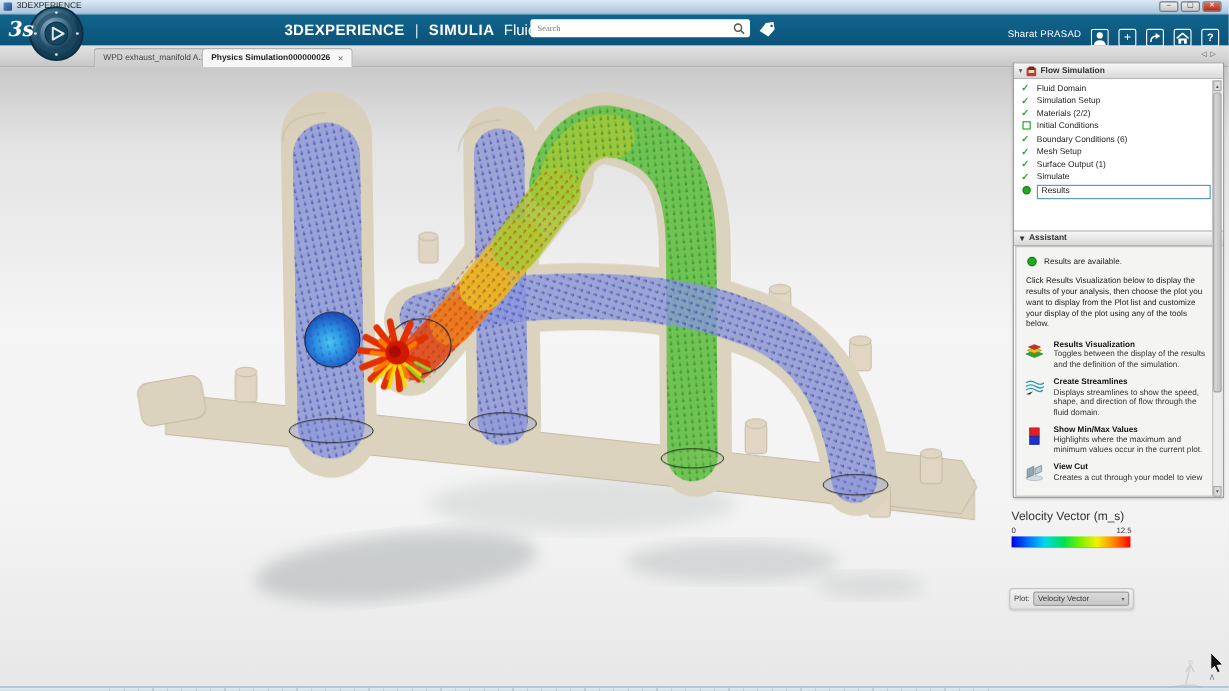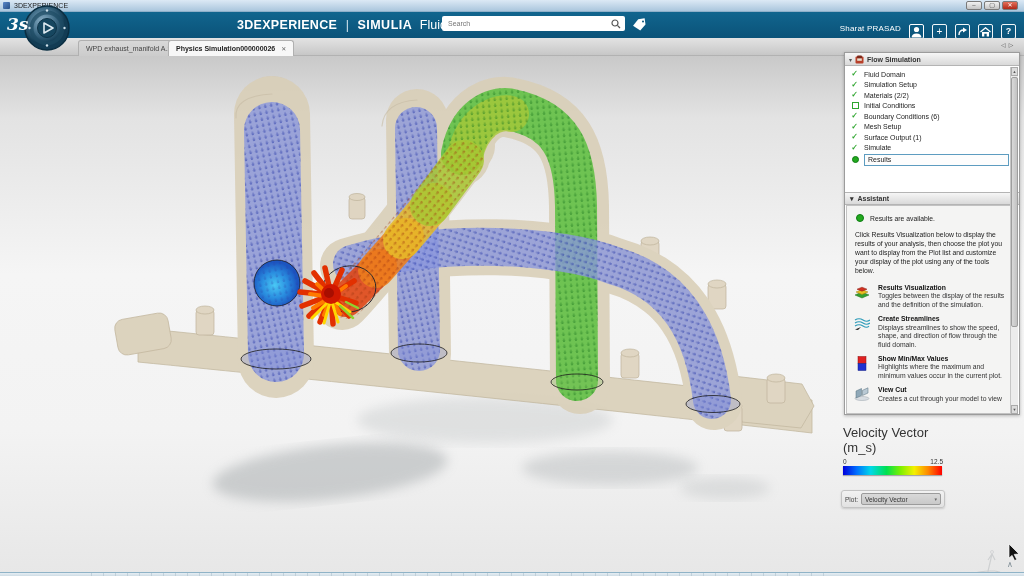--- a/index.html
+++ b/index.html
@@ -23,21 +23,21 @@
   .appbar { position:absolute; left:0; top:12px; width:1024px; height:26px;
     background:linear-gradient(#11658e,#0b5379); color:#fff; }
   .brandline { position:absolute; left:237px; top:6px; font-size:12.5px; white-space:nowrap; }
   .brandline .b1 { font-weight:700; letter-spacing:.3px; }
   .brandline .sep { margin:0 5px; color:#cfe2ec; }
   .brandline .b2 { font-weight:700; letter-spacing:.5px; }
   .brandline .b3 { font-weight:400; margin-left:4px; }
   .searchbox { position:absolute; left:442px; top:4px; width:183px; height:15px;
     background:#fff; border-radius:2px; display:flex; align-items:center; }
   .searchbox input { flex:1; border:0; outline:none; font-size:7px; color:#555;
-    padding-left:6px; background:transparent; font-family:Liberation Sans, sans-serif; }
+    padding-left:6px; background:transparent; font-family:Liberation Serif, serif; }
   .searchbox svg { margin-right:4px; }
   .tagicon { position:absolute; left:632px; top:6px; }
   .userarea { position:absolute; right:8px; top:12px; height:16px; display:flex;
     gap:8px; }
   .username { font-size:8px; letter-spacing:.2px; }
   .sqbtn { width:15px; height:15px; border:1px solid rgba(255,255,255,.95);
     border-radius:2px; display:flex; align-items:center; justify-content:center;
     font-size:10px; line-height:1; color:#fff; }
   .sqbtn.qm { font-size:9px; font-weight:700; }
 
@@ -102,21 +102,21 @@
   .scroll { position:absolute; right:1px; top:14px; width:8px; height:347px;
     background:#ececec; border-left:1px solid #c6c6c6; }
   .scroll .arr { position:absolute; left:0; width:7px; height:9px; background:#dcdcdc;
     border:1px solid #aaa; font-size:4px; color:#555; text-align:center; line-height:8px; }
   .scroll .arr.up { top:0; } .scroll .arr.dn { bottom:0; }
   .scroll .thumb { position:absolute; left:0; top:10px; width:7px; height:250px;
     background:linear-gradient(90deg,#d9d9d9,#c2c2c2); border:1px solid #9d9d9d; border-radius:2px; }
 
   
   .legend { position:absolute; left:843px; top:425px; width:100px; }
-  .legend .ltitle { font-size:13px; color:#333; margin-bottom:3px; }
+  .legend .ltitle { font-size:10px; color:#333; margin-bottom:3px; }
   .legend .lticks { display:flex; justify-content:space-between; font-size:6.5px;
     color:#333; margin-bottom:1px; }
   .legend .lbar { width:99px; height:9px;
     background:linear-gradient(90deg,#0000dc 0%,#0070ff 14%,#00d8e8 28%,#00e050 44%,#7cf000 58%,#f4f000 72%,#ff8800 86%,#ff0000 100%);
     box-shadow:0 1px 1px rgba(0,0,0,.3); }
 
   
   .plotctl { position:absolute; left:841px; top:490px; width:104px; height:18px;
     background:linear-gradient(#f2f2f2,#e2e2e2); border:1px solid #c4c4c4; border-radius:3px;
     display:flex; align-items:center; padding:0 3px; gap:3px; box-shadow:0 1px 2px rgba(0,0,0,.15);}

